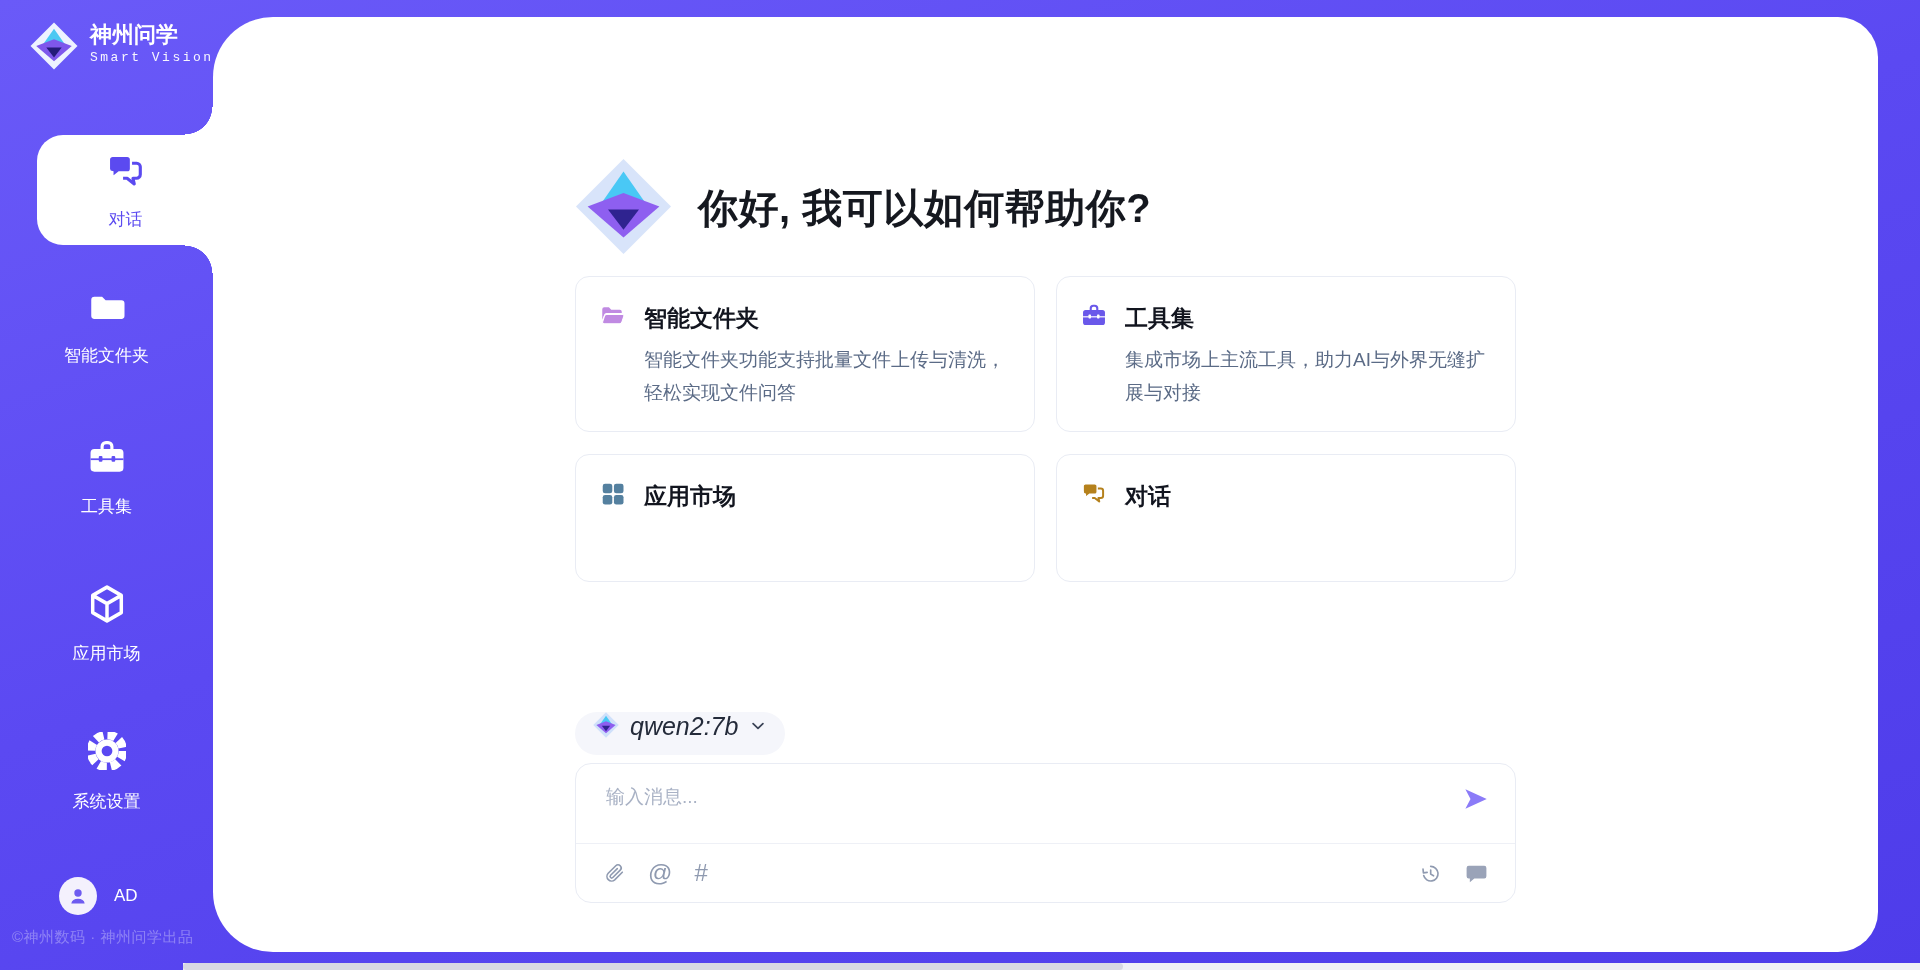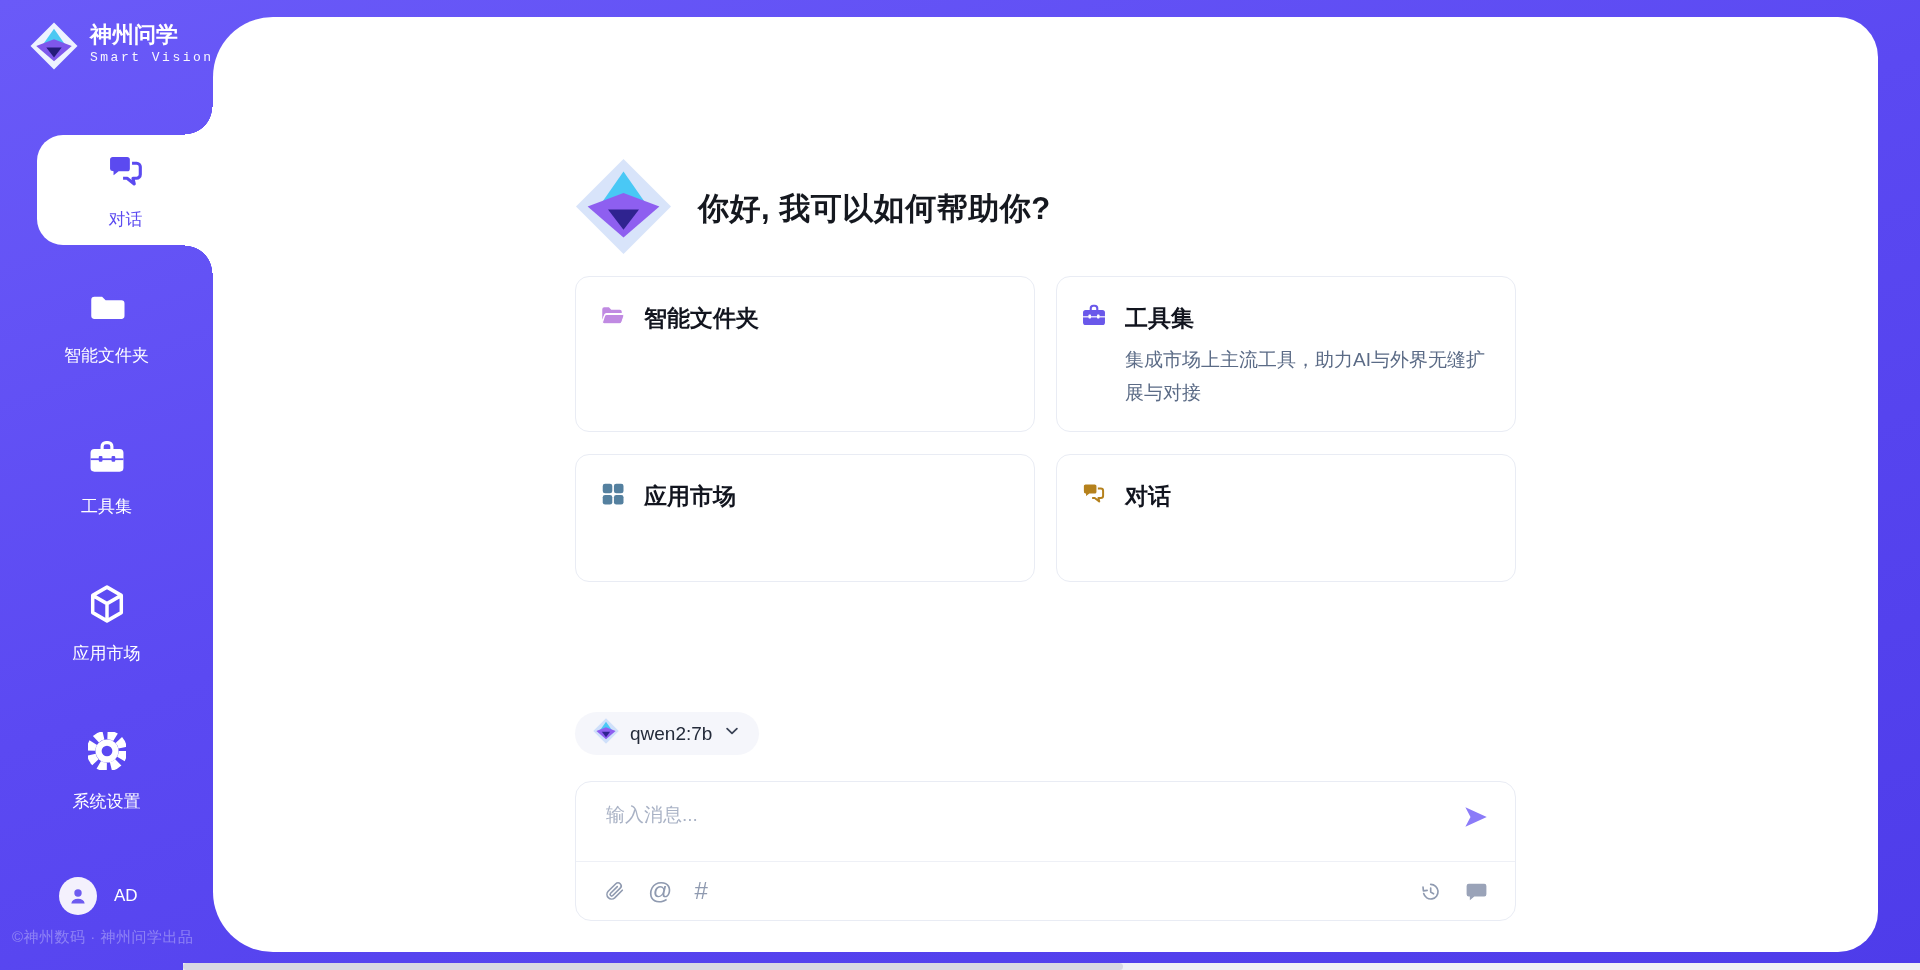--- a/index.html
+++ b/index.html
@@ -39,39 +39,39 @@
   .nav-tools    { top:437px; }
   .nav-market   { top:582px; }
   .nav-settings { top:728px; }
 
   .user { position:absolute; left:59px; top:877px; display:flex; align-items:center; gap:17px; color:#fff; font-size:17px; z-index:2; cursor:pointer; }
   .avatar { width:38px; height:38px; border-radius:50%; background:#f4f1fd; display:flex; align-items:center; justify-content:center; }
   .copyright { position:absolute; left:12px; top:928px; font-size:15px; color:rgba(255,255,255,.32); letter-spacing:.5px; white-space:nowrap; z-index:2; }
 
   
   .greeting { position:absolute; left:362px; top:141px; display:flex; align-items:center; }
-  .greeting-text { margin-left:26px; font-size:31px; font-weight:700; color:#15181f; letter-spacing:.5px; }
+  .greeting-text { margin-left:26px; font-size:40px; font-weight:700; color:#15181f; letter-spacing:.5px; }
 
   .cards { position:absolute; left:362px; top:259px; width:941px; display:grid; grid-template-columns:460px 460px; gap:22px 21px; }
   .card {
     min-height:128px; background:#fff; border:1px solid #e9ecf4; border-radius:14px;
     padding:25px 26px 22px 23px; cursor:pointer;
   }
   .card-head { display:flex; align-items:center; gap:17px; }
   .card-title { font-size:23px; font-weight:700; color:#12151f; }
   .card-desc { margin:9px 0 0 45px; font-size:19px; line-height:33px; color:#5b6b86; }
 
   .pill {
     position:absolute; left:362px; top:695px; height:43px; border-radius:22px;
-    background:#f5f6fb; display:flex; align-items:center; gap:11px; padding:0 18px;
-    font-size:19px; color:#242b3a; cursor:pointer;
+    background:#f5f6fb; display:flex; gap:11px; padding:0 18px;
+    font-size:25px; color:#242b3a; cursor:pointer;font-style:italic;
   }
 
   .composer {
-    position:absolute; left:362px; top:764px; width:941px; height:140px;
+    position:absolute; left:362px; top:746px; width:941px; height:140px;
     background:#fff; border:1px solid #e9ecf4; border-radius:16px;
   }
   .composer input {
     position:absolute; left:28px; top:21px; width:820px; border:none; outline:none;
     font-size:19px; color:#333a49; background:transparent;
     font-family:"Liberation Sans","DejaVu Sans",sans-serif;
   }
   .composer input::placeholder { color:#a9b2c5; }
   .send-btn { position:absolute; right:24px; top:20px; width:30px; height:30px; cursor:pointer; border:none; background:transparent; padding:0; }
   .composer-foot {
@@ -205,20 +205,21 @@
     <div class="card">
       <div class="card-head">
         <span>
           <svg width="28" height="28" viewBox="0 0 24 24">
             <path d="M2.8,6.3 a1.7,1.7 0 0 1 1.7,-1.7 h4 l2,2 h7.3 a1.7,1.7 0 0 1 1.7,1.7 v1.2 H6.3 a2,2 0 0 0 -1.9,1.4 L2.8,15.2 z" fill="#c08ae2"></path>
             <path d="M6.6,10.6 h13.6 a1.2,1.2 0 0 1 1.1,1.6 l-1.8,5.2 a2,2 0 0 1 -1.9,1.3 H4.3 a1.3,1.3 0 0 1 -1.2,-1.7 l1.6,-5 a2,2 0 0 1 1.9,-1.4 z" fill="#c08ae2" stroke="#ffffff" stroke-width="0.9"></path>
           </svg>
         </span>
         <span class="card-title">智能文件夹</span>
       </div>
+      <div class="card-desc">智能文件夹功能支持批量文件上传与清洗，轻松实现文件问答</div>
     </div>
 
     <div class="card">
       <div class="card-head">
         <span>
           <svg width="28" height="28" viewBox="0 0 24 24">
             <defs>
                 <mask id="bm2">
               <rect x="0" y="0" width="24" height="24" fill="#fff"></rect>
               <rect x="7.3" y="10.8" width="2.1" height="3.4" rx="0.6" fill="#000"></rect>

